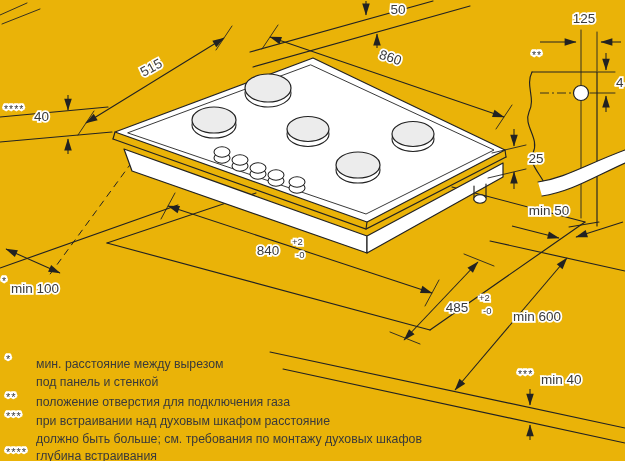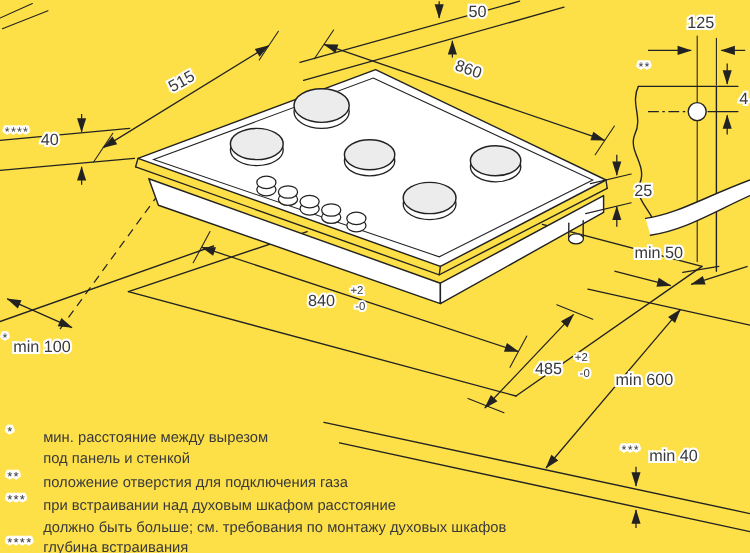--- a/index.html
+++ b/index.html
@@ -1,17 +1,17 @@
 <!DOCTYPE html>
 <html><head>
 <meta charset="utf-8">
 <style>
   html,body{margin:0;padding:0;background:#e8e8e8;}
   .stage{
-    position:relative;width:625px;height:461px;background:#fde047;
+    position:relative;width:625px;height:461px;background:#eab308;
     font-family:"Liberation Sans", sans-serif;overflow:hidden;
   }
   svg{position:absolute;left:0;top:0;}
   .ln{stroke:#222;stroke-width:1.15;fill:none;stroke-linecap:round;}
   .thin{stroke:#222;stroke-width:0.9;fill:none;stroke-linecap:round;}
   .dash{stroke:#222;stroke-width:1;fill:none;stroke-dasharray:7 5;}
   .cl{stroke:#222;stroke-width:0.9;fill:none;stroke-dasharray:9 3 2 3;}
   .face{fill:#ffffff;stroke:#222;stroke-width:1.2;stroke-linejoin:round;}
   .burner{fill:#ececec;stroke:#222;stroke-width:1.2;}
   .burner-b{fill:#ffffff;stroke:#222;stroke-width:1.1;}

